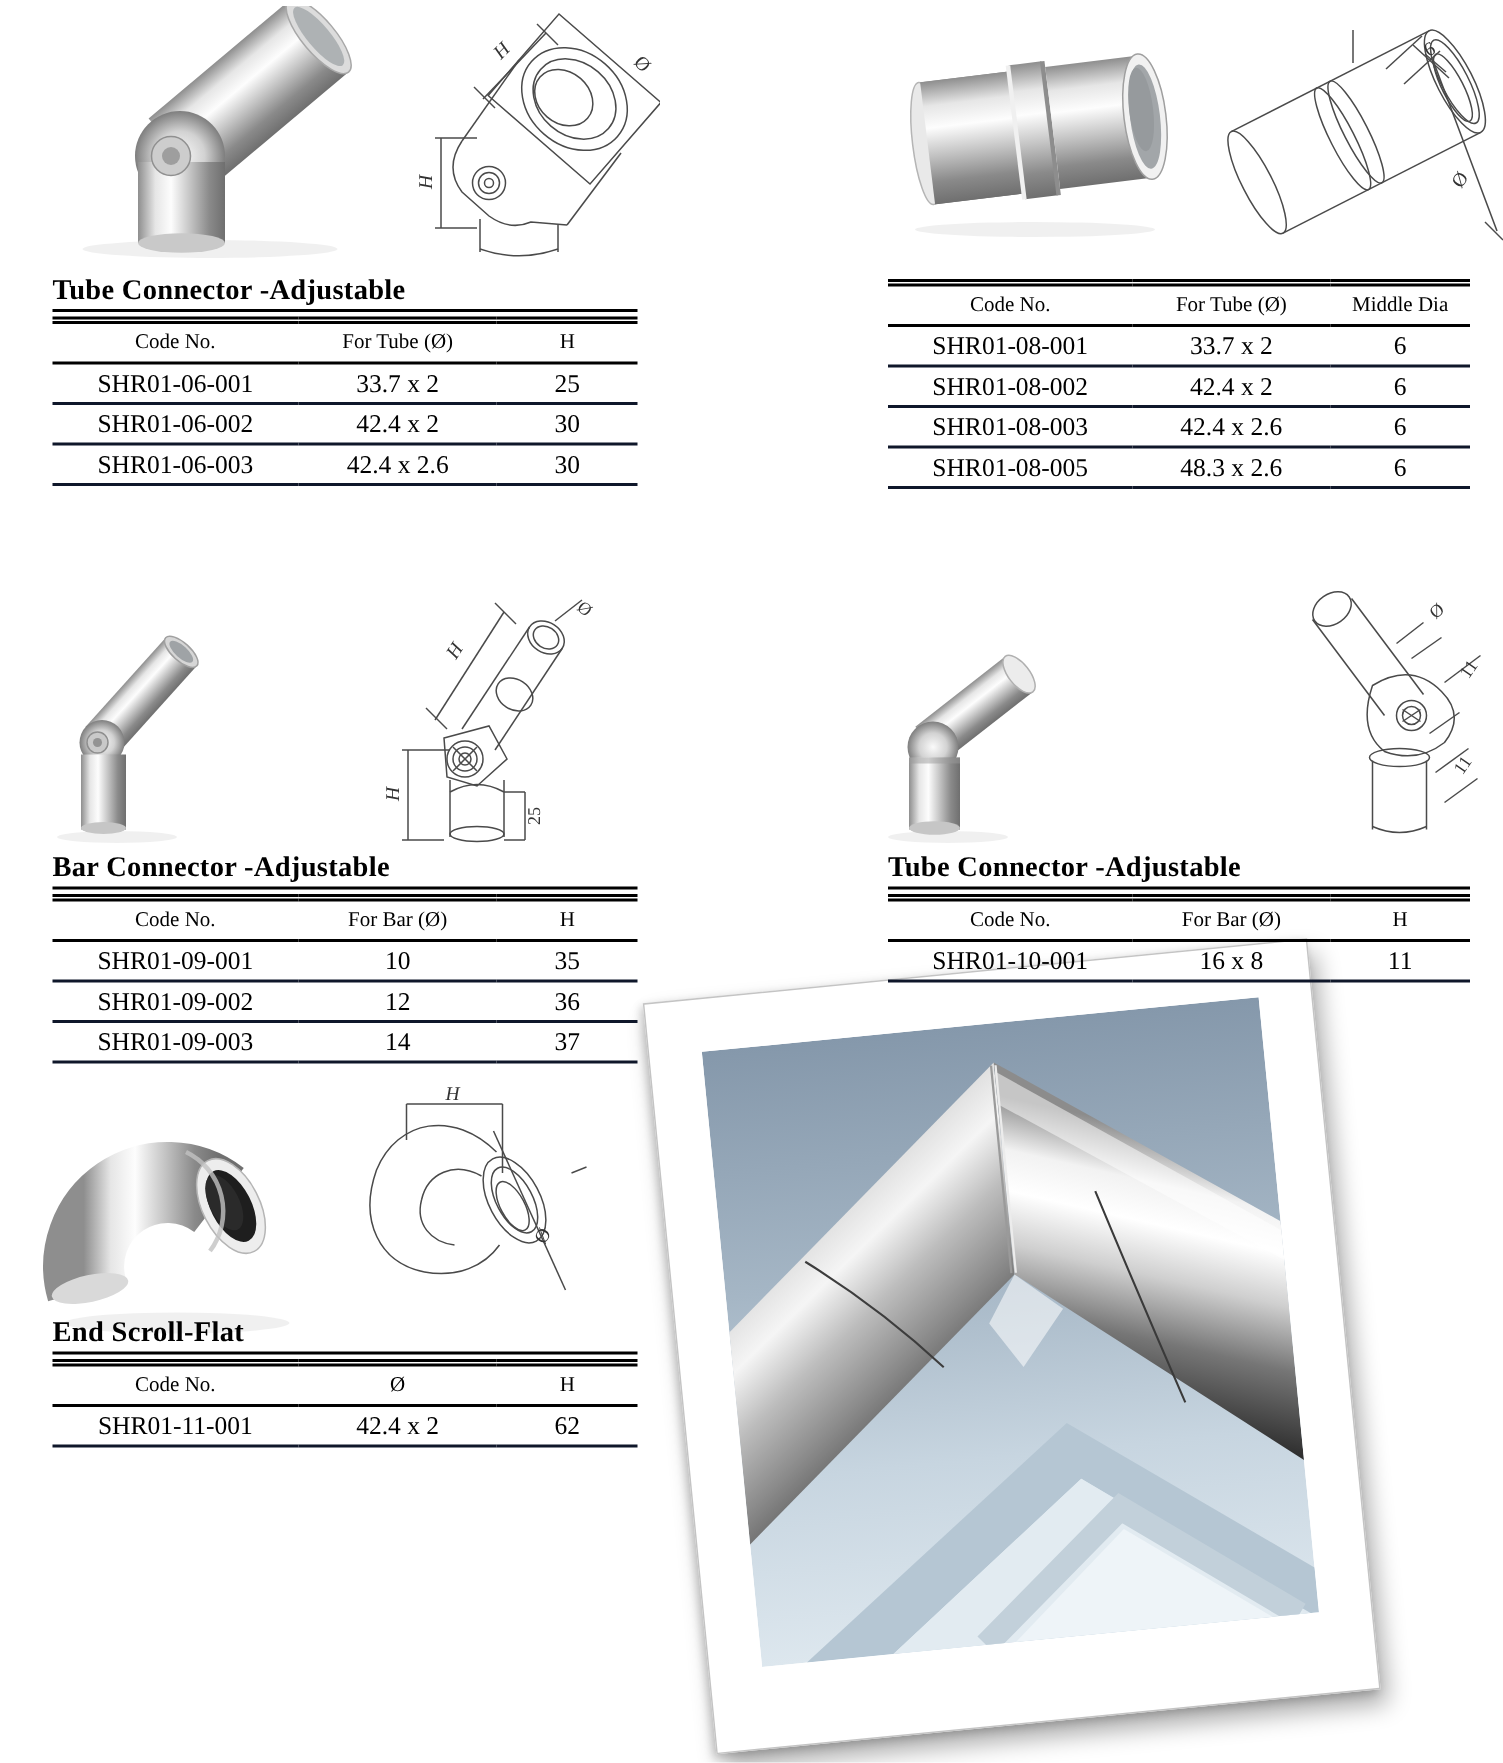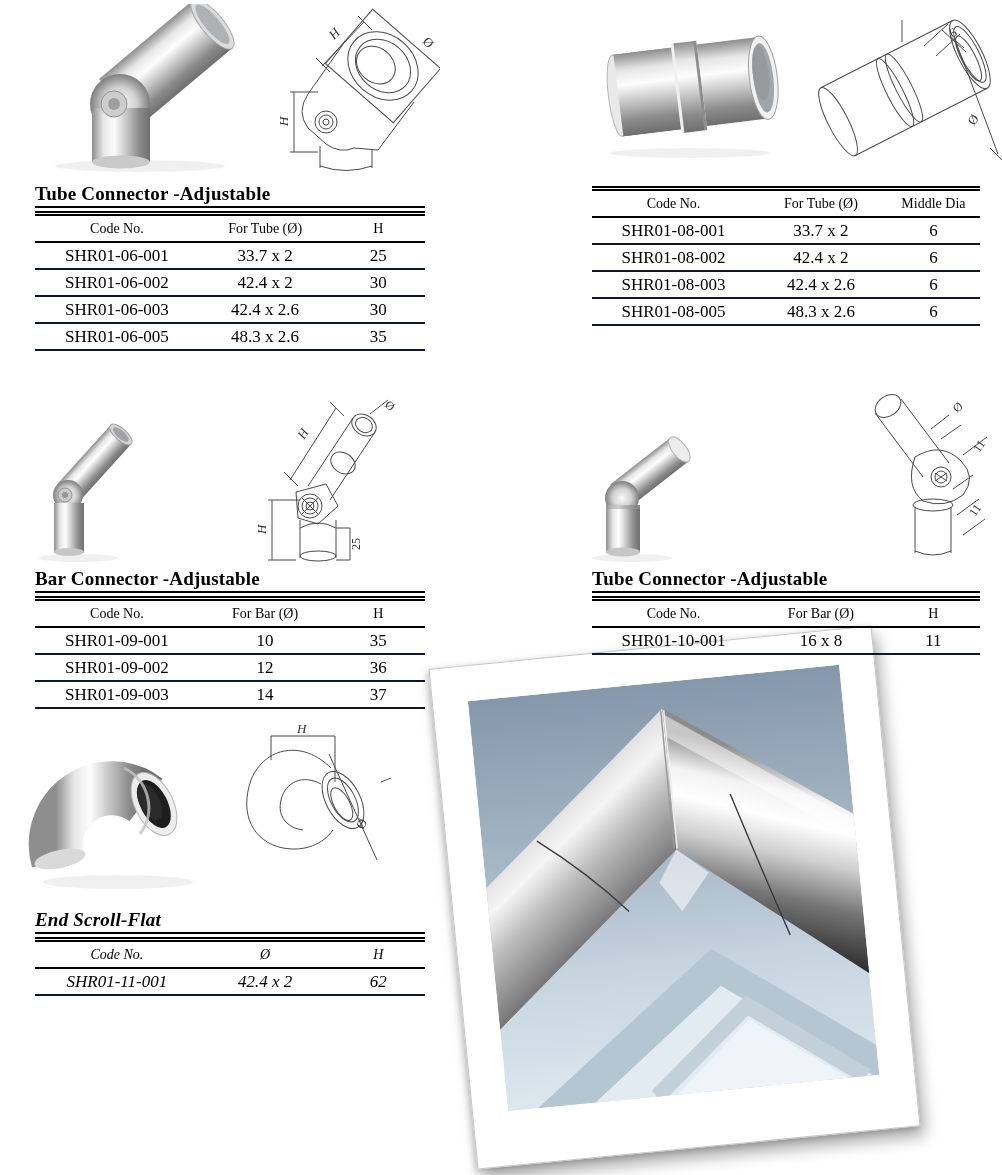--- a/index.html
+++ b/index.html
@@ -125,25 +125,20 @@
         </tr>
         <tr>
           <td>SHR01-06-002</td>
           <td>42.4 x 2</td>
           <td>30</td>
         </tr>
         <tr>
           <td>SHR01-06-003</td>
           <td>42.4 x 2.6</td>
           <td>30</td>
-        </tr>
-        <tr>
-          <td>SHR01-06-005</td>
-          <td>48.3 x 2.6</td>
-          <td>35</td>
         </tr>
       </tbody>
     </table>
 </div>
 
 <svg class="abs" style="left:588px;top:16px;" width="205" height="145" viewBox="0 0 205 145">
   <ellipse cx="102" cy="137" rx="80" ry="5" fill="#000" opacity=".06"></ellipse>
   <g transform="rotate(-7 100 72)">
     <rect x="28" y="30" width="64" height="82" fill="url(#chromeA)"></rect>
     <ellipse cx="29" cy="71" rx="9" ry="41" fill="#e9e9e9" stroke="#b5b5b5"></ellipse>
@@ -376,21 +371,21 @@
   <line x1="46" y1="14" x2="46" y2="38"></line>
   <line x1="110" y1="14" x2="110" y2="60"></line>
   <line x1="104" y1="32" x2="152" y2="138"></line>
   <line x1="156" y1="60" x2="166" y2="56"></line>
   <g stroke="none" fill="#333">
     <text x="72" y="11" font-size="13" font-style="italic">H</text>
     <text x="138" y="108" font-size="13" transform="rotate(-60 138 108)">Ø</text>
   </g>
 </svg>
 
-<div class="sec" style="left:35px;top:909px;width:390px;font-style:italic;">
+<div class="sec" style="left:35px;top:878px;width:390px;">
   <div class="sec-title">End Scroll-Flat</div>
   <table class="ptable">
       <thead>
         <tr>
           <th>Code No.</th>
           <th>Ø</th>
           <th>H</th>
         </tr>
       </thead>
       <tbody>

